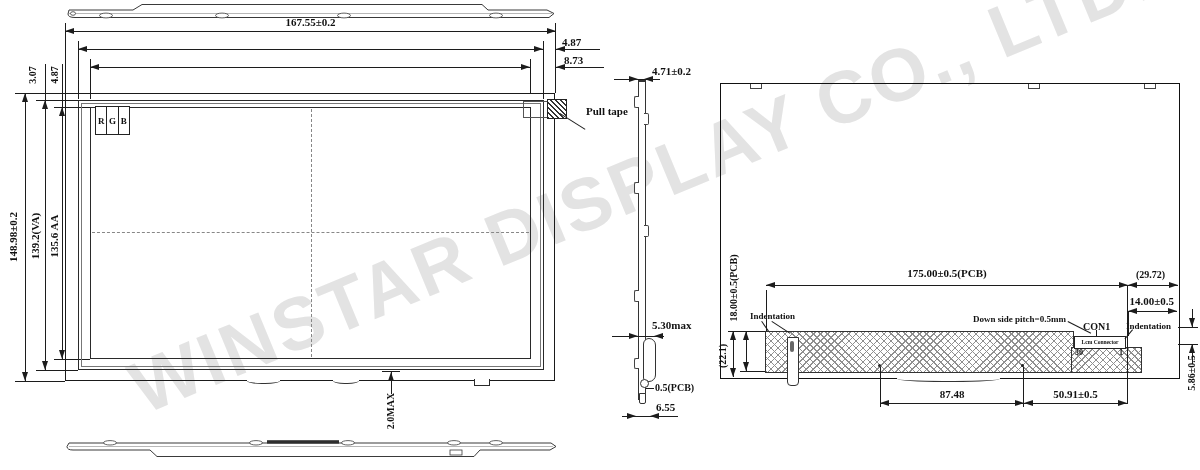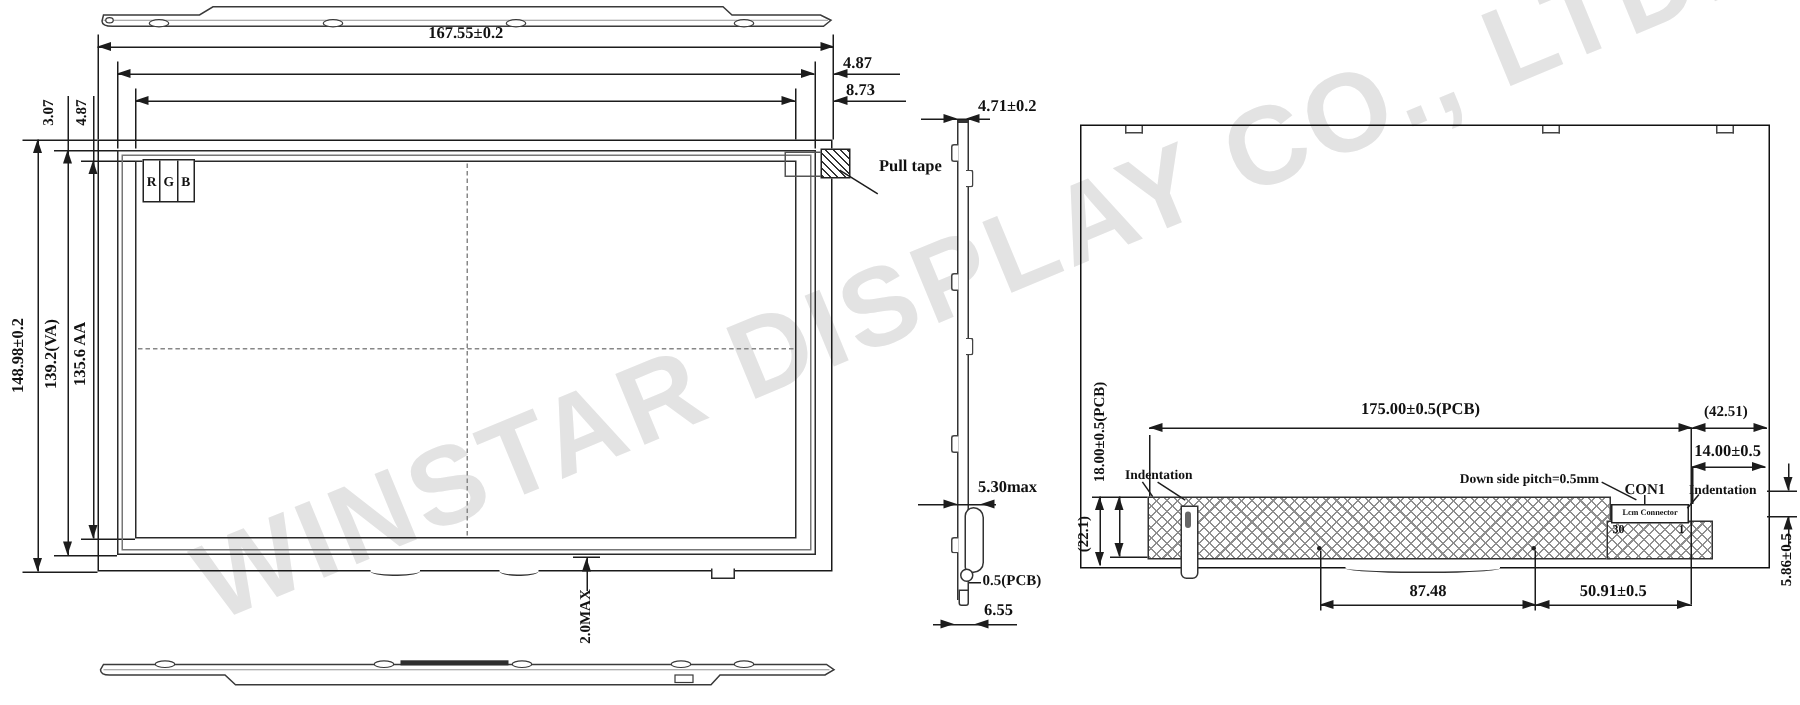--- a/index.html
+++ b/index.html
@@ -219,21 +219,21 @@
   <div style="position:absolute;left:1021px;top:364px;width:3px;height:3px;background:#222;border-radius:50%"></div>
   <div style="position:absolute;left:897px;top:375px;width:103px;height:6px;background:#fff;border-bottom:1px solid #333;border-radius:0 0 45% 45%"></div>
 
   <div class="dim ctr" style="left:766px;top:268px;width:362px">175.00±0.5(PCB)</div>
   <div class="hline" style="left:766px;top:285px;width:362px"></div>
   <div class="arr l" style="left:766px;top:282px"></div>
   <div class="arr r" style="left:1119px;top:282px"></div>
   <div class="vline" style="left:766px;top:290px;height:41px"></div>
   <div class="vline" style="left:1127px;top:285px;height:118px"></div>
 
-  <div class="dim s10" style="left:1136px;top:270px">(42.51)</div>
+  <div class="dim s10" style="left:1136px;top:270px">(29.72)</div>
   <div class="hline" style="left:1128px;top:285px;width:50px"></div>
   <div class="arr l" style="left:1128px;top:282px"></div>
   <div class="arr r" style="left:1169px;top:282px"></div>
 
   <div class="dim rgt" style="left:1102px;top:296px;width:72px">14.00±0.5</div>
   <div class="hline" style="left:1128px;top:311px;width:49px"></div>
   <div class="arr l" style="left:1128px;top:308px"></div>
   <div class="arr r" style="left:1168px;top:308px"></div>
   <div class="vline" style="left:1128px;top:311px;height:25px"></div>
 

